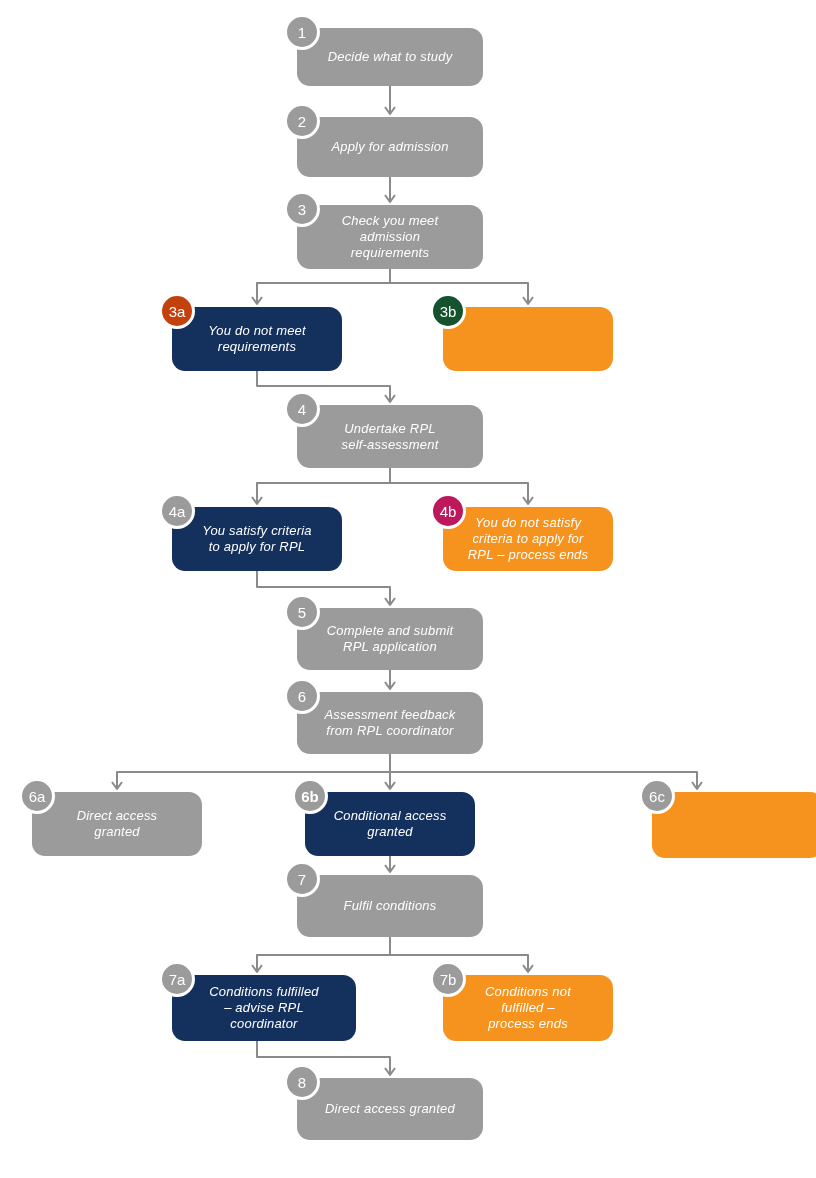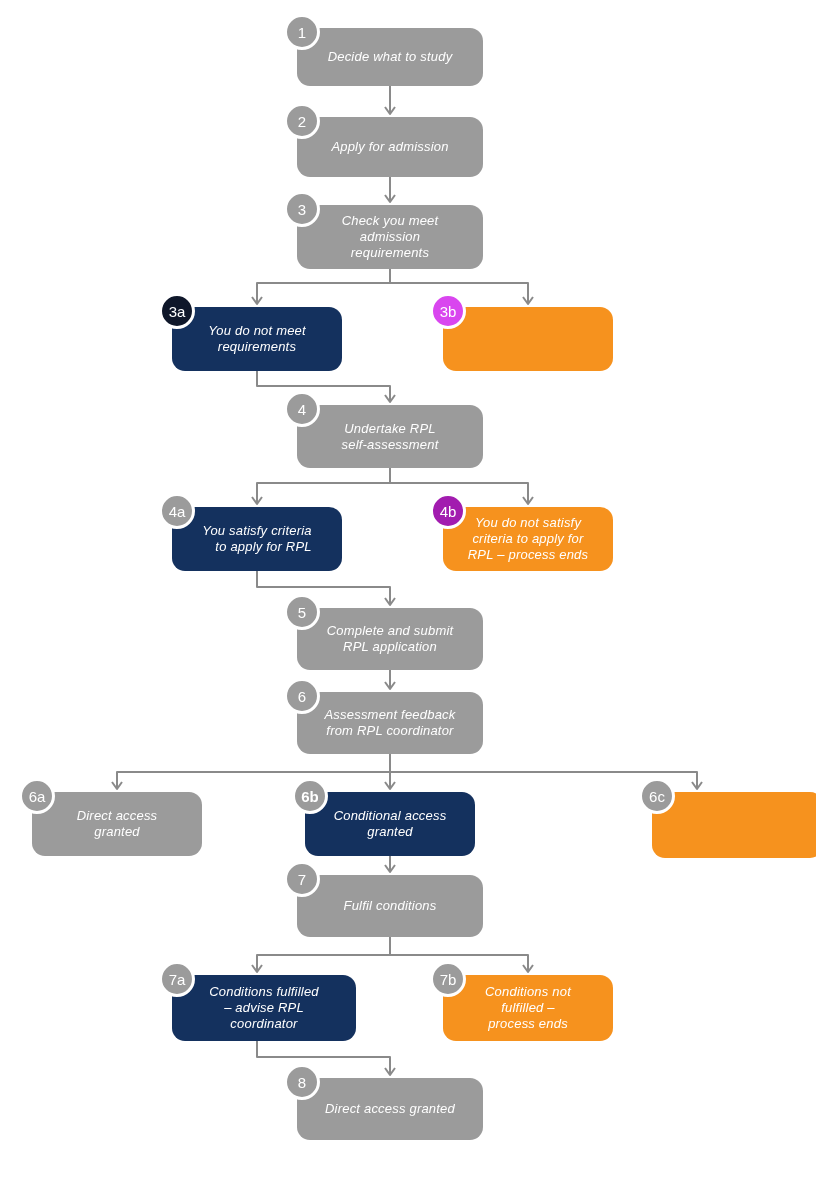--- a/index.html
+++ b/index.html
@@ -109,39 +109,39 @@
       <span class="badge" style="background: rgb(155, 155, 155);">2</span>
       <div class="label">Apply for admission</div>
     </div>
     <div class="node" style="left: 297px; top: 205px; width: 186px; height: 64px; background: rgb(155, 155, 155);">
       <span class="badge" style="background: rgb(155, 155, 155);">3</span>
       <div class="label">Check you meet
 admission
 requirements</div>
     </div>
     <div class="node" style="left: 172px; top: 307px; width: 170px; height: 64px; background: rgb(20, 49, 94);">
-      <span class="badge" style="background: #0f172a;">3a</span>
+      <span class="badge" style="background: #c2410c;">3a</span>
       <div class="label">You do not meet
 requirements</div>
     </div>
     <div class="node" style="left: 443px; top: 307px; width: 170px; height: 64px; background: rgb(246, 146, 30);">
-      <span class="badge" style="background: #d946ef;">3b</span>
+      <span class="badge" style="background: #14532d;">3b</span>
     </div>
     <div class="node" style="left: 297px; top: 405px; width: 186px; height: 63px; background: rgb(155, 155, 155);">
       <span class="badge" style="background: rgb(155, 155, 155);">4</span>
       <div class="label">Undertake RPL
 self-assessment</div>
     </div>
-    <div class="node" style="left: 172px; top: 507px; width: 170px; height: 64px; background: rgb(20, 49, 94); text-align: right;">
+    <div class="node" style="left: 172px; top: 507px; width: 170px; height: 64px; background: rgb(20, 49, 94);">
       <span class="badge" style="background: rgb(155, 155, 155);">4a</span>
       <div class="label">You satisfy criteria
 to apply for RPL</div>
     </div>
     <div class="node" style="left: 443px; top: 507px; width: 170px; height: 64px; background: rgb(246, 146, 30);">
-      <span class="badge" style="background: #a21caf;">4b</span>
+      <span class="badge" style="background: #be185d;">4b</span>
       <div class="label">You do not satisfy
 criteria to apply for
 RPL – process ends</div>
     </div>
     <div class="node" style="left: 297px; top: 608px; width: 186px; height: 62px; background: rgb(155, 155, 155);">
       <span class="badge" style="background: rgb(155, 155, 155);">5</span>
       <div class="label">Complete and submit
 RPL application</div>
     </div>
     <div class="node" style="left: 297px; top: 692px; width: 186px; height: 62px; background: rgb(155, 155, 155);">

